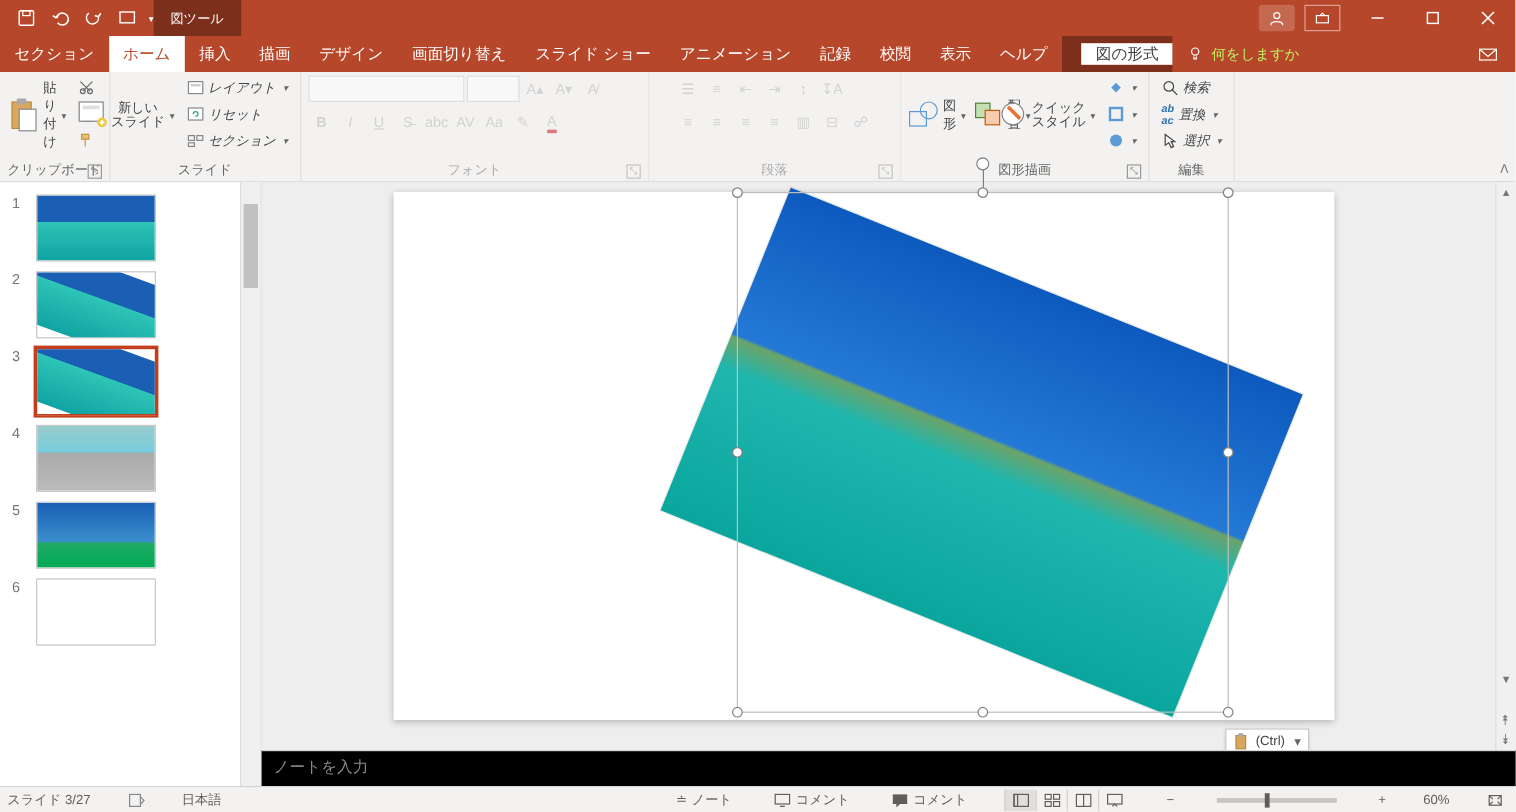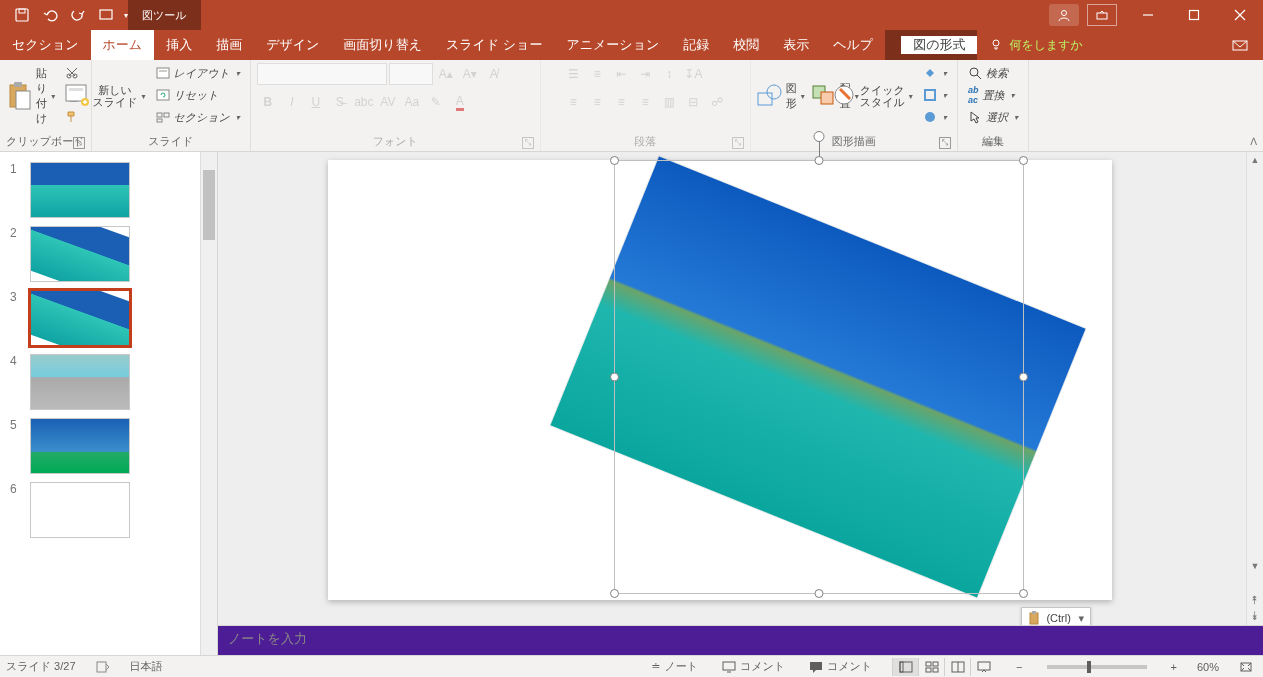--- a/index.html
+++ b/index.html
@@ -62,28 +62,28 @@
 .sel-box { position: absolute; left: 286px; top: 0px; width: 410px; height: 434px; border: 1px solid #bfbfbf; }
 .sel-handle { position:absolute; width:9px; height:9px; background:#fff; border:1px solid #7f7f7f; border-radius:50%; }
 .rot-handle { position:absolute; width:11px; height:11px; background:#fff; border:1px solid #7f7f7f; border-radius:50%; left:50%; top:-30px; transform:translateX(-50%);}
 .rot-stem { position:absolute; left:50%; top:-20px; width:1px; height:20px; background:#7f7f7f;}
 .canvas-photo { position:absolute; left:260px; top:-8px; width:460px; height:460px; overflow:visible; }
 .photo-inner { width:460px; height:290px; margin-top:80px; transform: rotate(22deg); background: linear-gradient(to bottom, #0d5abf 0%, #2479d6 45%, #6ba46a 46%, #1fb6ae 55%, #0aa69e 100%); box-shadow: 0 0 0 1px rgba(0,0,0,.08); }
 
 .paste-options { position:absolute; right: 172px; bottom: 26px; background: #fff; border: 1px solid #c6c6c6; padding: 2px 6px; font-size: 11px; display:flex; align-items:center; gap:4px; box-shadow: 0 1px 3px rgba(0,0,0,.2);}
 .paste-options::before { content:"▾"; position:absolute; right:6px; color:#666; }
 
-.notes-pane { position:absolute; left: 0; right: 0; bottom: 0; height: 30px; background:#4c1d95; border-top:1px solid #d6d6d6; padding: 4px 10px; color:#8a8886; font-size: 13px; }
+.notes-pane { position:absolute; left: 0; right: 0; bottom: 0; height: 30px; background:#000000; border-top:1px solid #d6d6d6; padding: 4px 10px; color:#8a8886; font-size: 13px; }
 
 .vscroll { position:absolute; right:0; top:0; bottom:30px; width:17px; background:#f0f0f0; border-left:1px solid #ddd;}
 .vscroll .arrow { position:absolute; left:0; right:0; height:17px; font-size:9px; text-align:center; color:#777; line-height:17px;}
 .fit-btns { position:absolute; right:0; bottom:32px; width:17px; display:flex; flex-direction:column; align-items:center; gap:2px; color:#777;}
 
 
-.statusbar { position: absolute; bottom: 0; left: 0; right: 0; height: 22px; background: #f3f2f1; border-top: 1px solid #d6d6d6; display: flex; align-items: center; font-size: 11px; color: #605e5c; padding: 0 6px; gap: 16px; }
+.statusbar { position: absolute; bottom: 0; left: 0; right: 0; height: 22px; background: #f3f2f1; border-top: 1px solid #d6d6d6; display: flex; align-items: center; font-size: 11px; color: #605e5c; padding: 0 6px; gap: 27px; }
 .statusbar .spacer { flex: 1; }
 .sb-btn { display:flex; align-items:center; gap:4px; cursor:pointer; padding:0 4px;}
 .view-btns { display:flex; }
 .view-btn { width:26px; height:18px; display:flex; align-items:center; justify-content:center; border-left:1px solid #d0d0d0; cursor:pointer;}
 .view-btn.active { background:#e1dfdd; }
 .zoom-slider { width:100px; height:4px; background:#c8c6c4; position:relative; margin:0 4px;}
 .zoom-slider-thumb { position:absolute; top:-4px; width:4px; height:12px; background:#605e5c; left:40%;}
 .caret { font-size: 8px; color:#666; margin-left:2px;}
 </style>
 </head>

